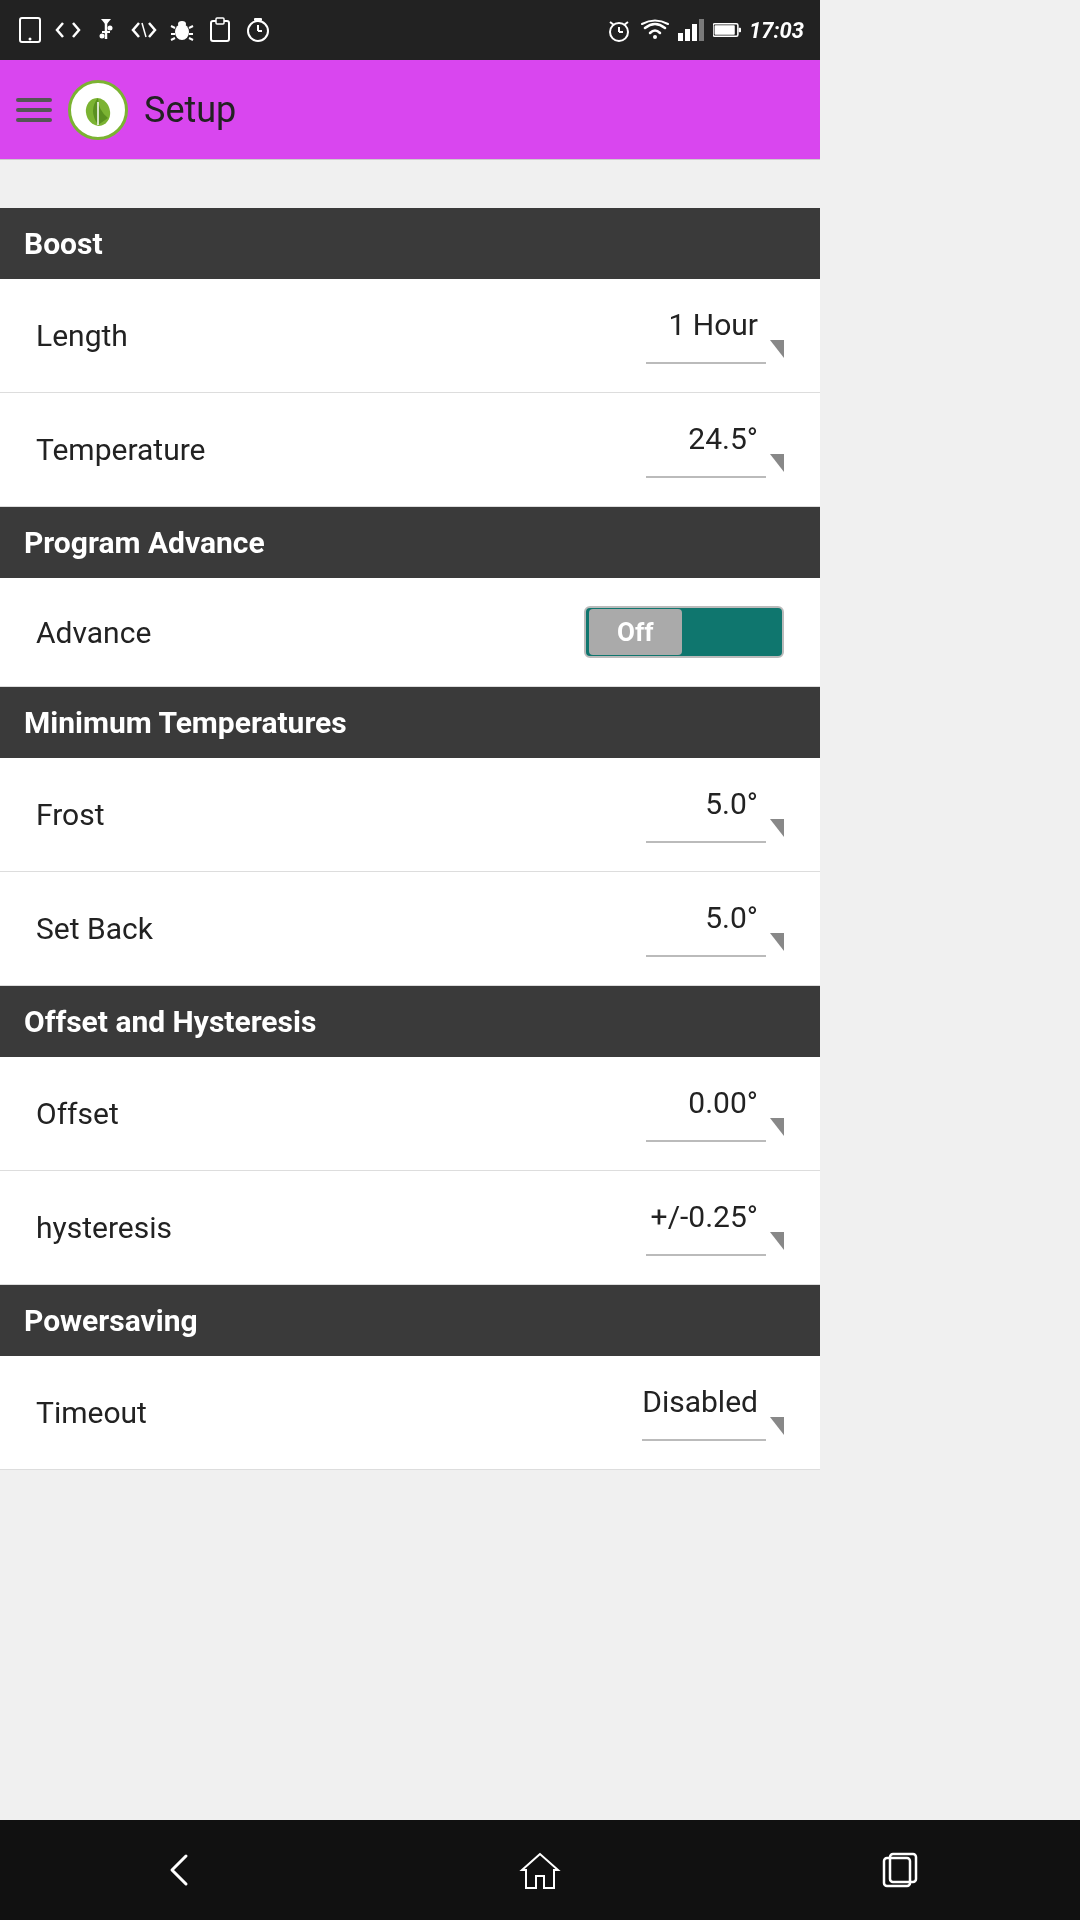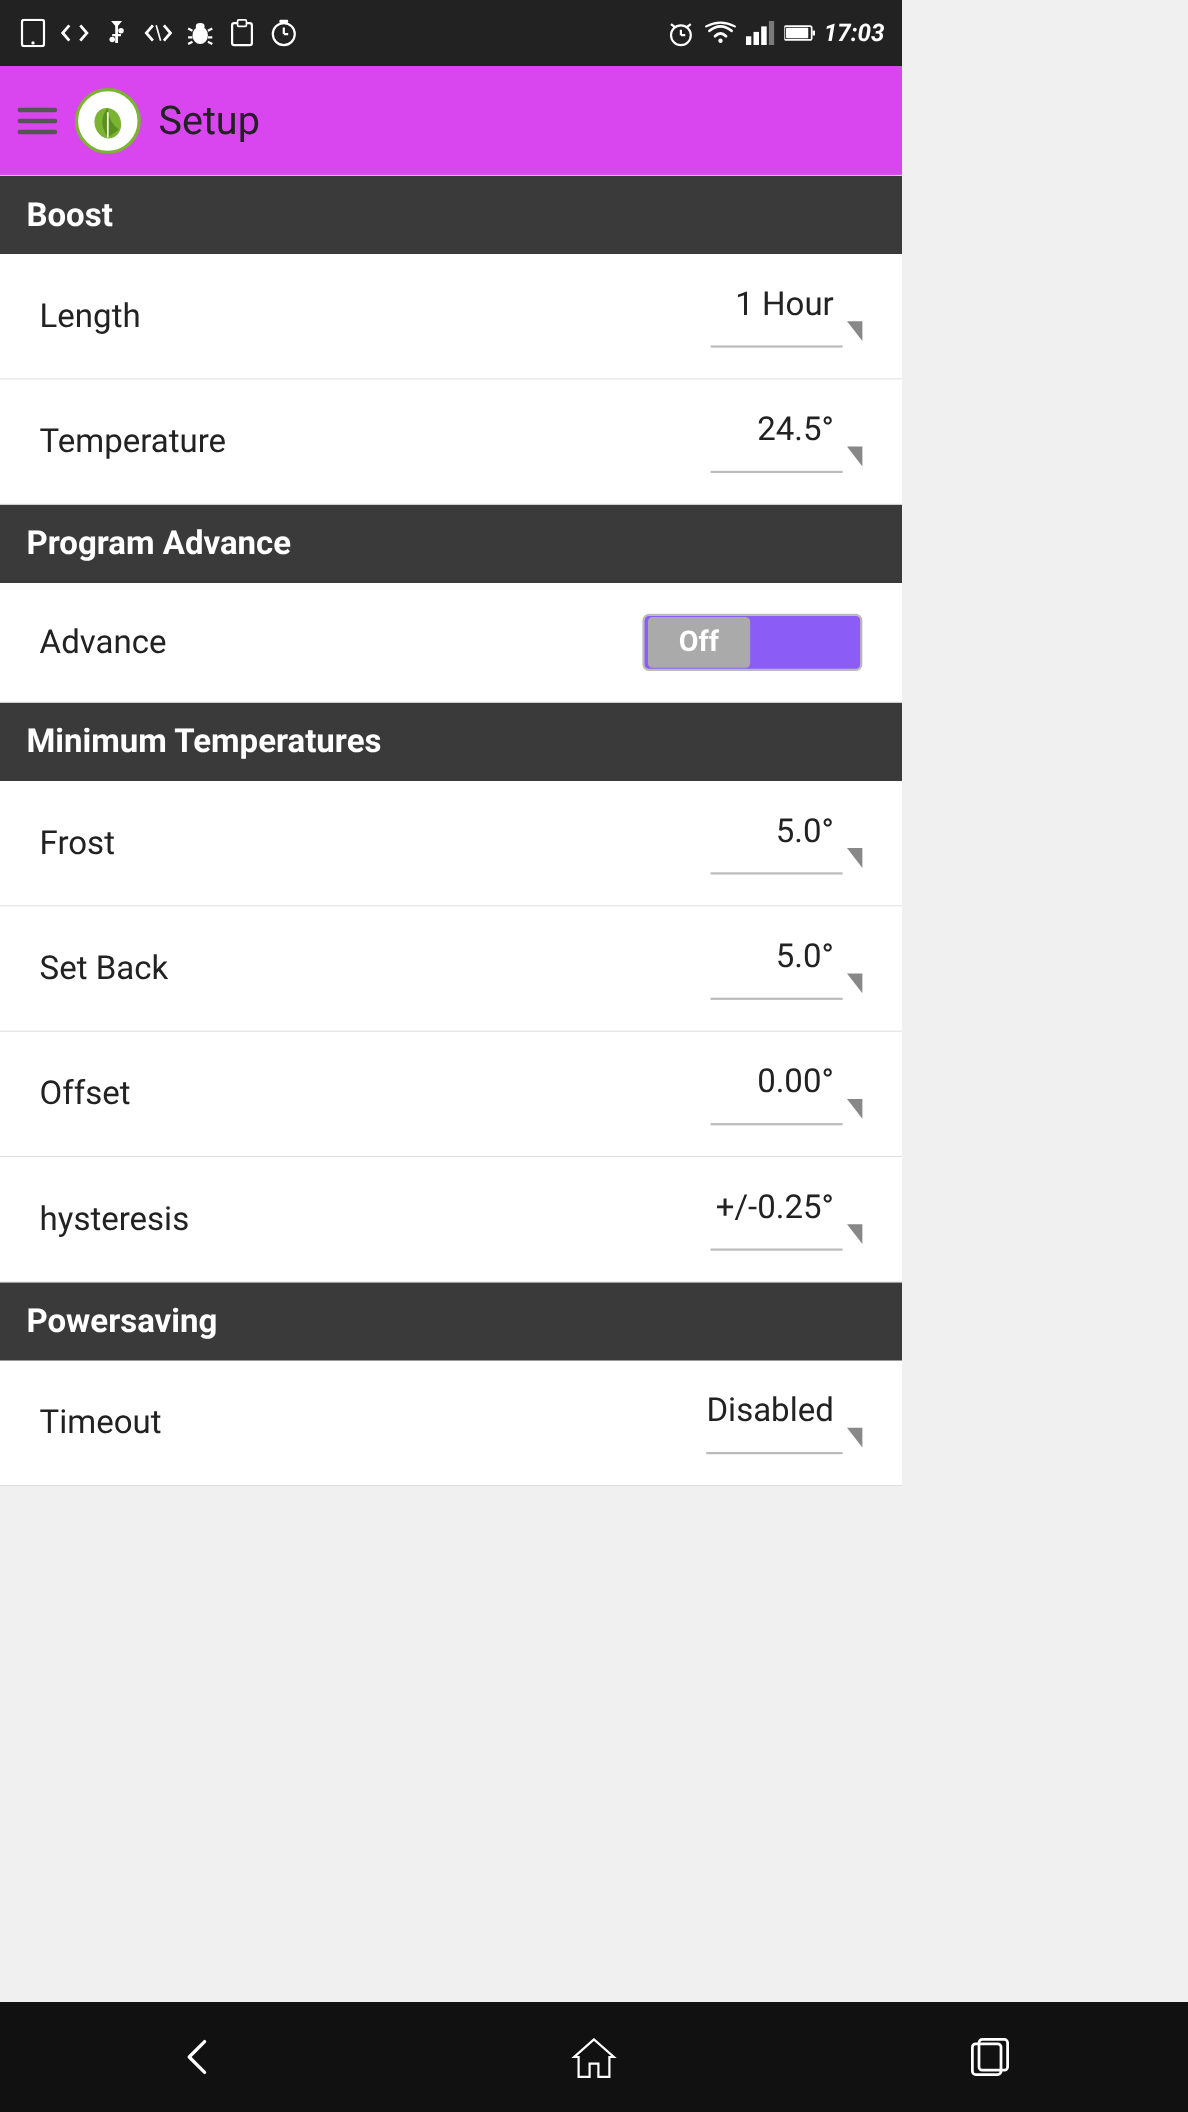--- a/index.html
+++ b/index.html
@@ -139,21 +139,21 @@
       border-top: 18px solid #888;
       margin-left: 4px;
       align-self: flex-end;
       margin-bottom: 6px;
     }
 
     
     .toggle-container {
       display: flex;
       align-items: center;
-      background: #8b5cf6;
+      background: #0f766e;
       border-radius: 6px;
       overflow: hidden;
       border: 2px solid #bbb;
       height: 52px;
       min-width: 200px;
     }
     .toggle-off {
       background: #aaa;
       color: white;
       padding: 8px 28px;
@@ -190,20 +190,21 @@
       justify-content: center;
       width: 60px;
       height: 60px;
       cursor: pointer;
     }
 
     .content-area {
       flex: 1;
       padding-bottom: 100px;
       background: #f0f0f0;
+      margin-top: 48px;
     }
   </style>
 </head>
 <body>
 
 <div class="status-bar">
   <div class="status-bar-left">
     <span class="status-icon">
       <svg width="26" height="26" viewBox="0 0 26 26" fill="white">
         <rect x="3" y="1" width="20" height="24" rx="2" stroke="white" stroke-width="2" fill="none"></rect>
@@ -359,20 +360,23 @@
   </div>
 
   <div class="setting-row">
     <span class="setting-label">Set Back</span>
     <div class="setting-value-container">
       <span class="setting-value">5.0°</span>
       <div class="dropdown-arrow"></div>
     </div>
   </div>
 
+  <div class="section-header">
+    <span>Offset and Hysteresis</span>
+  </div>
 
   <div class="setting-row">
     <span class="setting-label">Offset</span>
     <div class="setting-value-container">
       <span class="setting-value">0.00°</span>
       <div class="dropdown-arrow"></div>
     </div>
   </div>
 
   <div class="setting-row">

